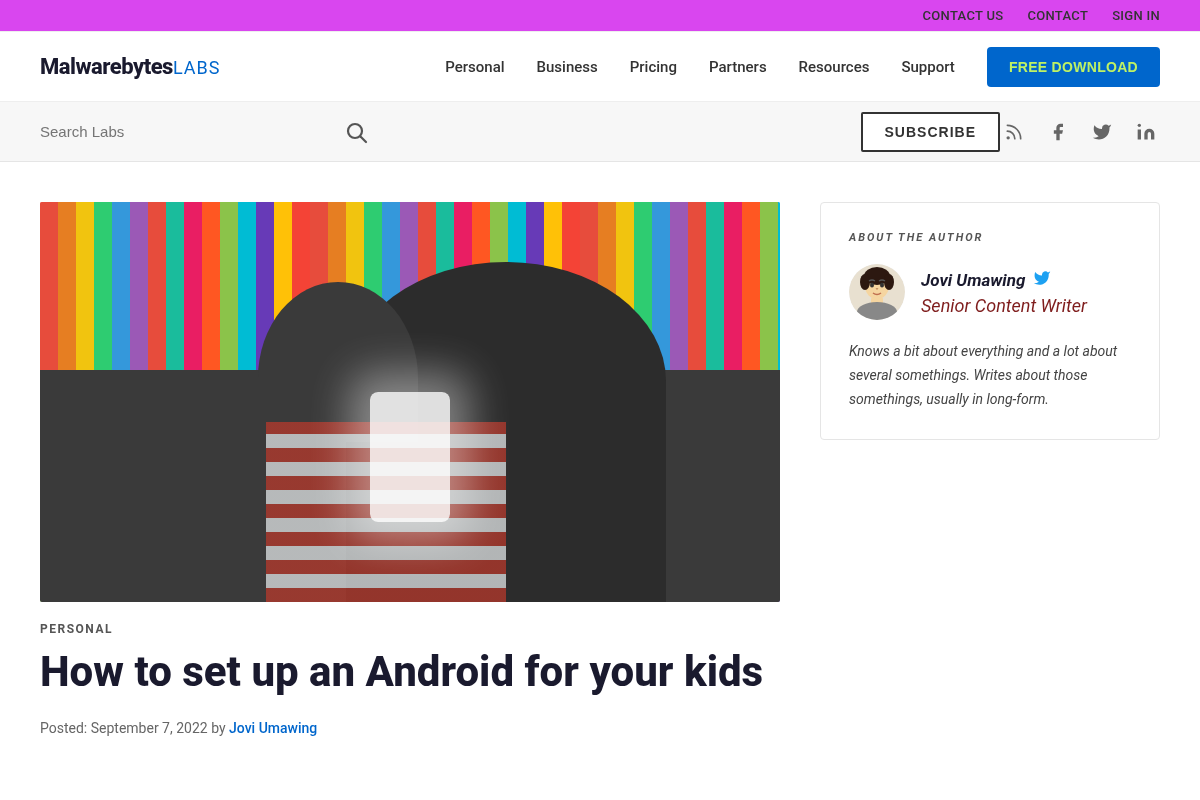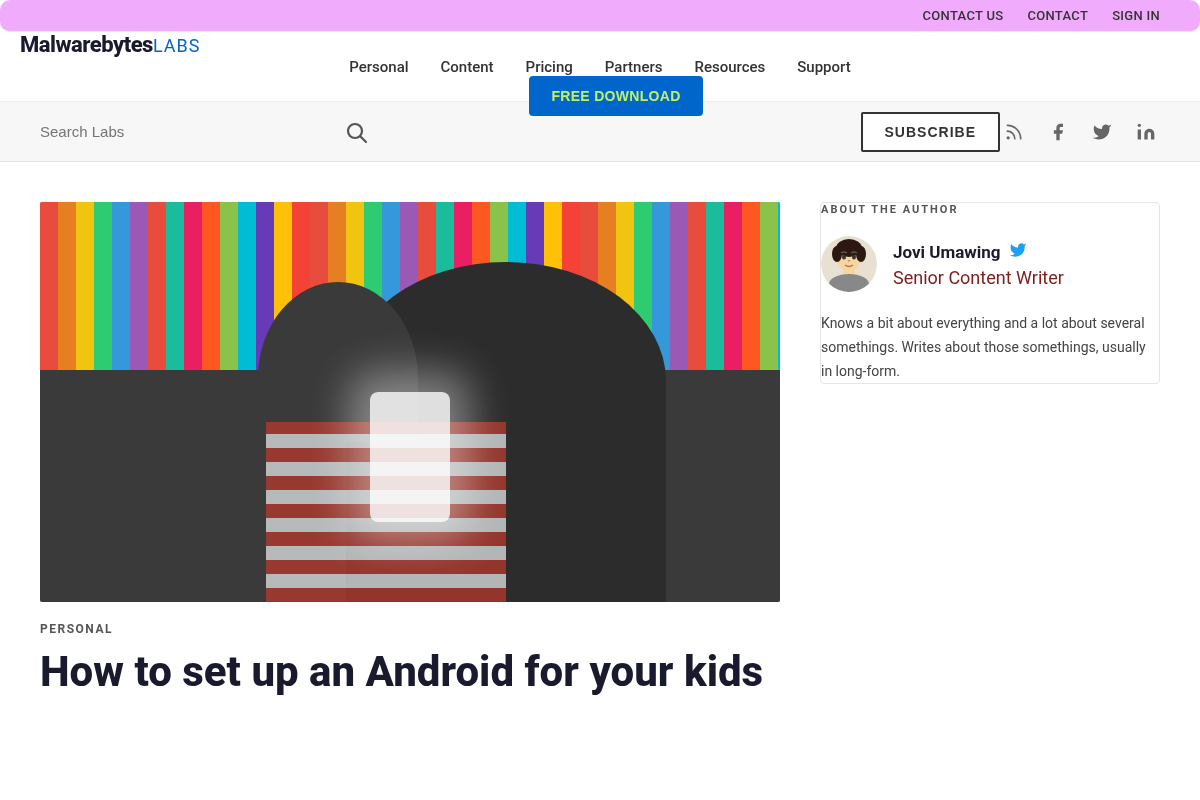--- a/index.html
+++ b/index.html
@@ -1,45 +1,43 @@
 <!DOCTYPE html>
 <html><head>
   <meta charset="utf-8">
   <style>
     * { margin: 0; padding: 0; box-sizing: border-box; }
     body { font-family: -apple-system, BlinkMacSystemFont, 'Segoe UI', Roboto, sans-serif; background: #fff; width: 1200px; min-height: 800px; overflow-x: hidden; }
 
     
     .top-bar {
-      background: #f0abfc;
+      background: #d946ef;
       display: flex;
       justify-content: flex-end;
       align-items: center;
       padding: 8px 40px;
       border-bottom: 1px solid #eee;
       gap: 24px;
-      border-radius: 10px;
     }
     .top-bar a {
       font-size: 13px;
       color: #333;
       text-decoration: none;
       font-weight: 500;
       letter-spacing: 0.3px;
     }
 
     
     .main-nav {
       display: flex;
       align-items: center;
-      padding: 0 20px;
+      padding: 0 40px;
       height: 70px;
       border-bottom: 1px solid #eee;
       position: relative;
-      flex-direction: column;
     }
     .logo-wrap {
       display: flex;
       align-items: center;
       margin-right: auto;
     }
     .logo-text {
       font-size: 22px;
       font-weight: 800;
       color: #1a1a2e;
@@ -243,20 +241,22 @@
 
     
     .sidebar {
       width: 340px;
       flex-shrink: 0;
     }
     .author-card {
       background: #fff;
       border: 1px solid #e5e5e5;
       border-radius: 4px;
+      padding: 28px;
+      font-style: italic;
     }
     .author-card-title {
       font-size: 11px;
       font-weight: 700;
       letter-spacing: 2px;
       text-transform: uppercase;
       color: #555;
       margin-bottom: 20px;
     }
     .author-info {
@@ -318,21 +318,21 @@
 </div>
 
 <nav class="main-nav">
   <div class="logo-wrap">
     <span class="logo-text">
       <span>Malwarebytes</span><span class="labs">LABS</span>
     </span>
   </div>
   <ul class="nav-links">
     <li><a href="#">Personal</a></li>
-    <li><a href="#">Content</a></li>
+    <li><a href="#">Business</a></li>
     <li><a href="#">Pricing</a></li>
     <li><a href="#">Partners</a></li>
     <li><a href="#">Resources</a></li>
     <li><a href="#">Support</a></li>
   </ul>
   <button class="btn-free-download">FREE DOWNLOAD</button>
 </nav>
 
 <div class="search-bar">
   <div class="search-input-wrap">
@@ -387,20 +387,24 @@
         <div style="position:absolute; bottom:160px; left:50%; transform:translateX(-95%); width:160px; height:160px; background:#3a3a3a; border-radius:50% 50% 0 0 / 60% 60% 0 0;"></div>
 
         <div style="position:absolute; bottom:0; left:50%; transform:translateX(-60%); width:240px; height:180px; background: repeating-linear-gradient(0deg, #c0392b 0px, #c0392b 14px, #ecf0f1 14px, #ecf0f1 28px); border-radius: 0; opacity:0.7;"></div>
 
         <div class="phone-glow"></div>
       </div>
     </div>
 
     <div class="article-category">PERSONAL</div>
     <h1 class="article-title">How to set up an Android for your kids</h1>
+    <div class="article-meta">
+      <span>Posted: September 7, 2022 by</span>
+      <a href="#">Jovi Umawing</a>
+    </div>
   </div>
 
   <aside class="sidebar">
     <div class="author-card">
       <div class="author-card-title">ABOUT THE AUTHOR</div>
       <div class="author-info">
         <div class="author-avatar">
 
           <svg width="56" height="56" viewBox="0 0 56 56">
             <circle cx="28" cy="28" r="28" fill="#e8e0d0"></circle>

